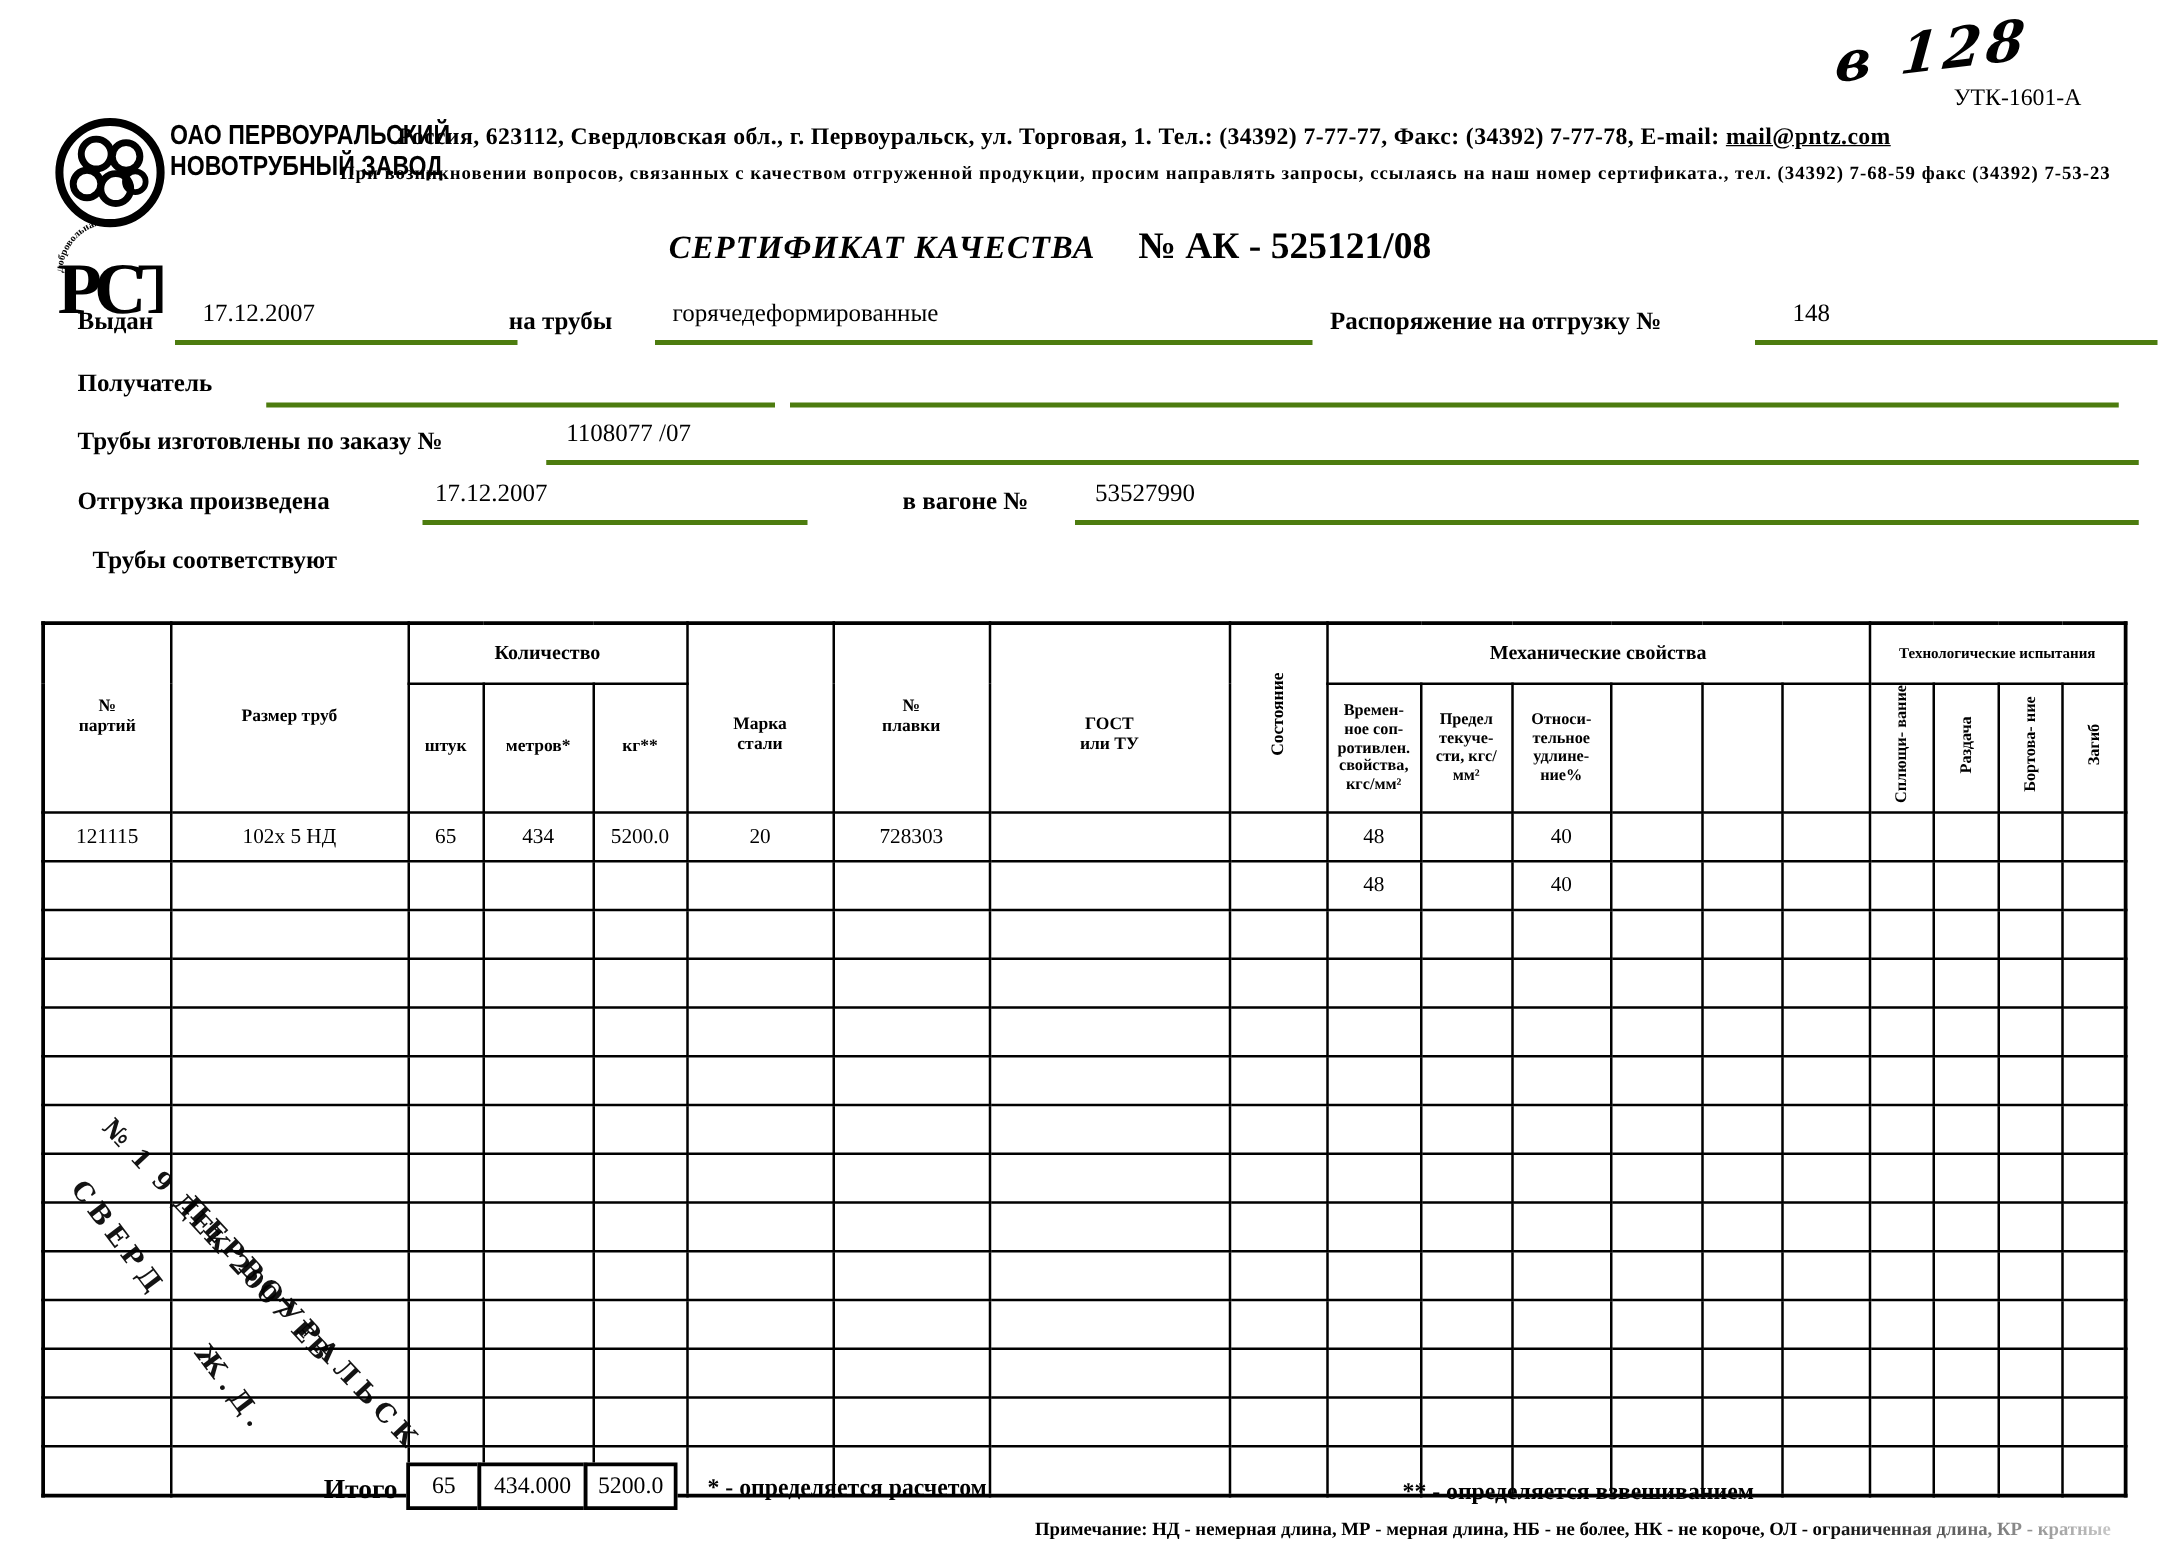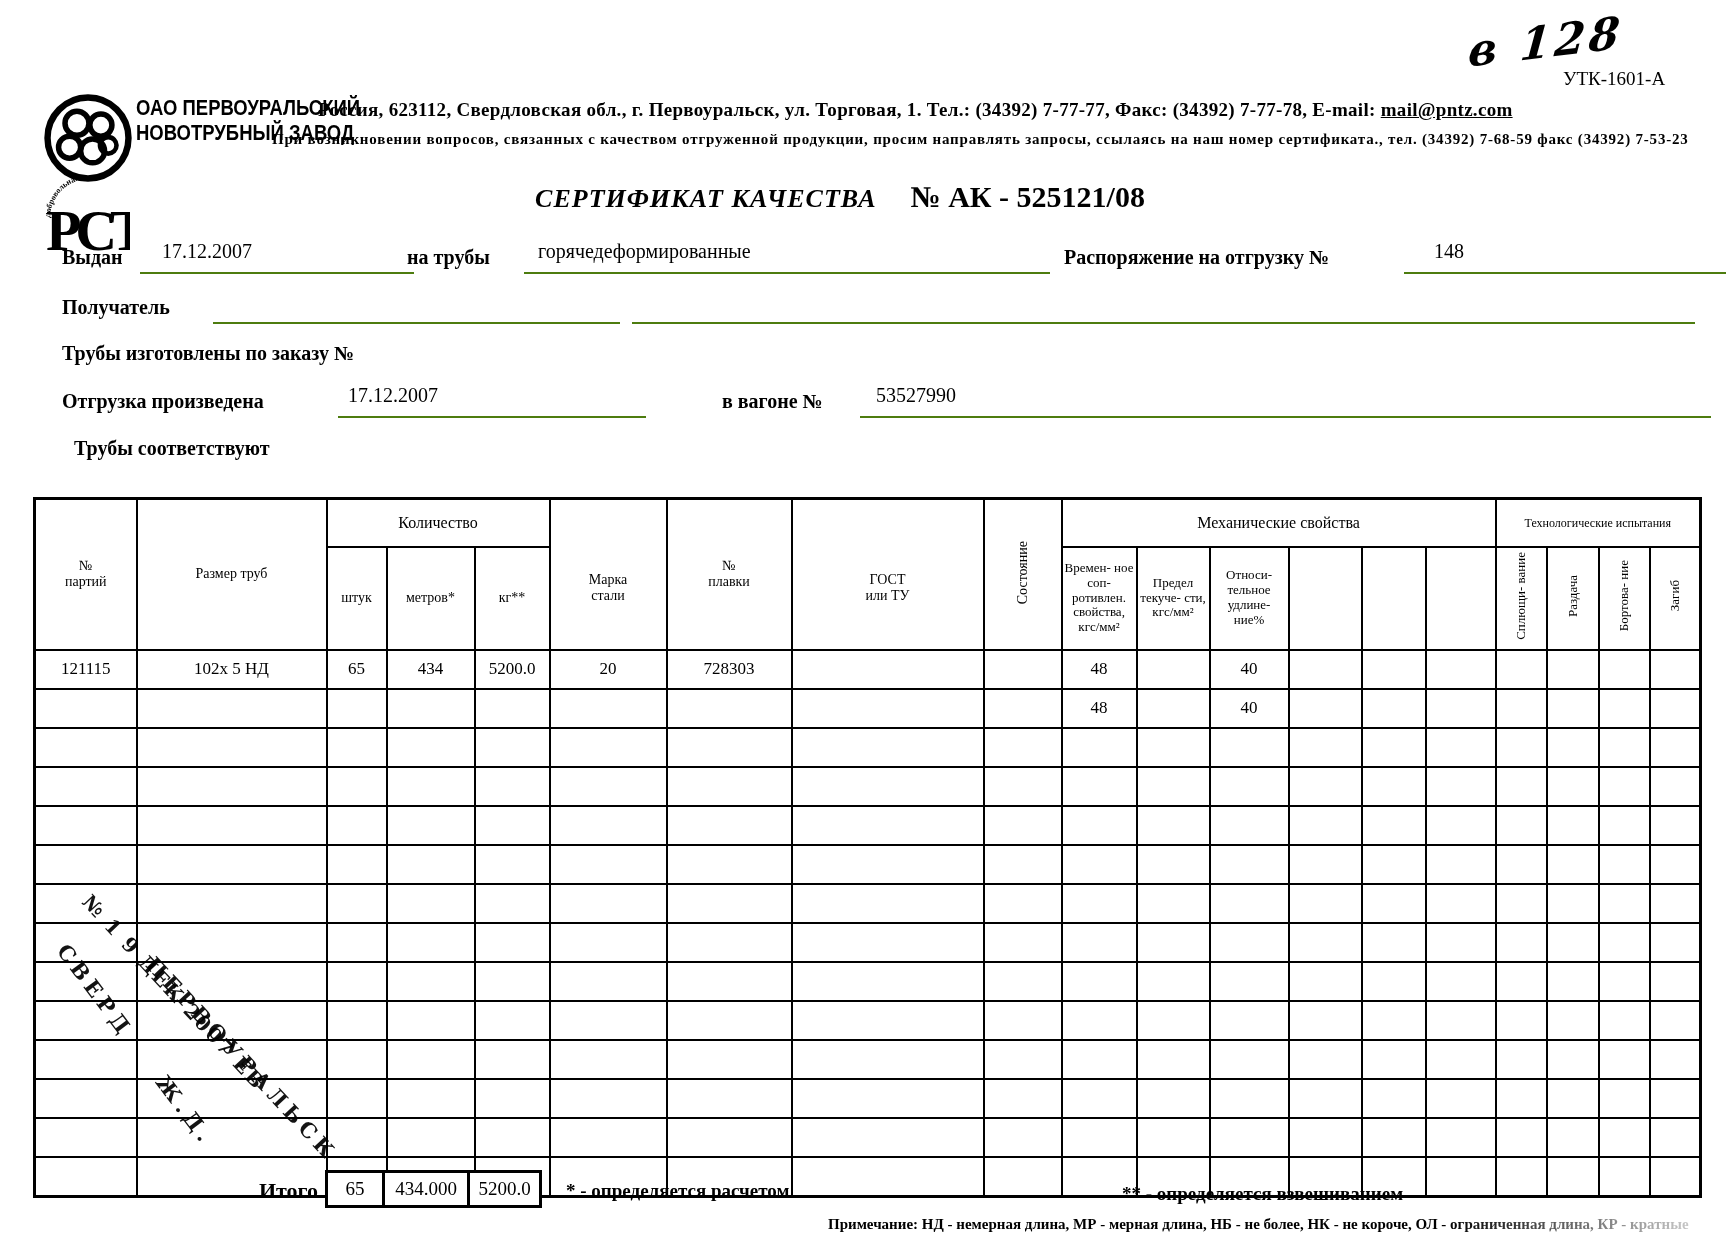--- a/index.html
+++ b/index.html
@@ -15,26 +15,26 @@
            font-size:22px;line-height:1.12;transform:scaleX(0.84);transform-origin:left top;white-space:nowrap;}
   .addr{font-weight:bold;font-size:19px;letter-spacing:0.3px;white-space:nowrap;}
   .addr .email{text-decoration:underline;}
   .addrnote{font-weight:bold;font-size:15px;letter-spacing:0.8px;white-space:nowrap;}
   
   .titlebar{left:0;top:180px;width:1680px;display:flex;justify-content:center;gap:34px;align-items:baseline;}
   .titlemain{font-size:26px;font-weight:bold;font-style:italic;letter-spacing:1px;white-space:nowrap;}
   .titlenum{font-size:30px;font-weight:bold;white-space:nowrap;}
   
   .flabel{font-size:20px;font-weight:bold;white-space:nowrap;}
-  .fval{border-bottom:2px solid #4d7c0f;height:32px;font-size:20px;white-space:nowrap;overflow:visible;}
+  .fval{border-bottom:4px solid #4d7c0f;height:32px;font-size:20px;white-space:nowrap;overflow:visible;}
   
   #tblwrap{left:33px;top:497px;}
   table.cert{border-collapse:collapse;table-layout:fixed;width:1666px;border:3px solid #000;}
   table.cert th,table.cert td{border:2px solid #000;padding:0 2px;text-align:center;vertical-align:middle;}
-  table.cert thead th{font-weight:normal;font-size:14px;line-height:1.15;}
+  table.cert thead th{font-weight:bold;font-size:14px;line-height:1.15;}
   table.cert thead tr.grp{height:48px;}
   table.cert thead tr.sub{height:103px;}
   table.cert thead th.big{font-size:16px;}
   table.cert thead th.small{font-size:13px;}
   table.cert tbody td{height:37px;font-size:17px;overflow:hidden;}
   .narrow{display:inline-block;max-width:54px;}
   .narrow2{display:inline-block;max-width:60px;margin-top:27px;}
   .vtext{writing-mode:vertical-rl;transform:rotate(180deg);display:inline-block;
          line-height:1.08;font-size:13px;max-height:96px;}
   .vbig{font-size:14px;max-height:130px;}
@@ -104,20 +104,21 @@
   <div class="abs flabel" style="left:407px;top:246px;">на трубы</div>
   <div class="abs fval" style="left:524px;top:240px;width:512px;padding-left:14px;">горячедеформированные</div>
   <div class="abs flabel" style="left:1064px;top:246px;">Распоряжение на отгрузку №</div>
   <div class="abs fval" style="left:1404px;top:240px;width:292px;padding-left:30px;">148</div>
 
   <div class="abs flabel" style="left:62px;top:296px;">Получатель</div>
   <div class="abs fval" style="left:213px;top:290px;width:407px;"></div>
   <div class="abs fval" style="left:632px;top:290px;width:1063px;"></div>
 
   <div class="abs flabel" style="left:62px;top:342px;">Трубы изготовлены по заказу №</div>
+  <div class="abs fval" style="left:437px;top:336px;width:1258px;padding-left:16px;">1108077   /07</div>
 
   <div class="abs flabel" style="left:62px;top:390px;">Отгрузка произведена</div>
   <div class="abs fval" style="left:338px;top:384px;width:298px;padding-left:10px;">17.12.2007</div>
   <div class="abs flabel" style="left:722px;top:390px;">в вагоне №</div>
   <div class="abs fval" style="left:860px;top:384px;width:835px;padding-left:16px;">53527990</div>
 
   <div class="abs flabel" style="left:62px;top:437px;margin-left:12px;">Трубы соответствуют</div>
 
   <div class="abs" id="tblwrap">
     <table class="cert">

